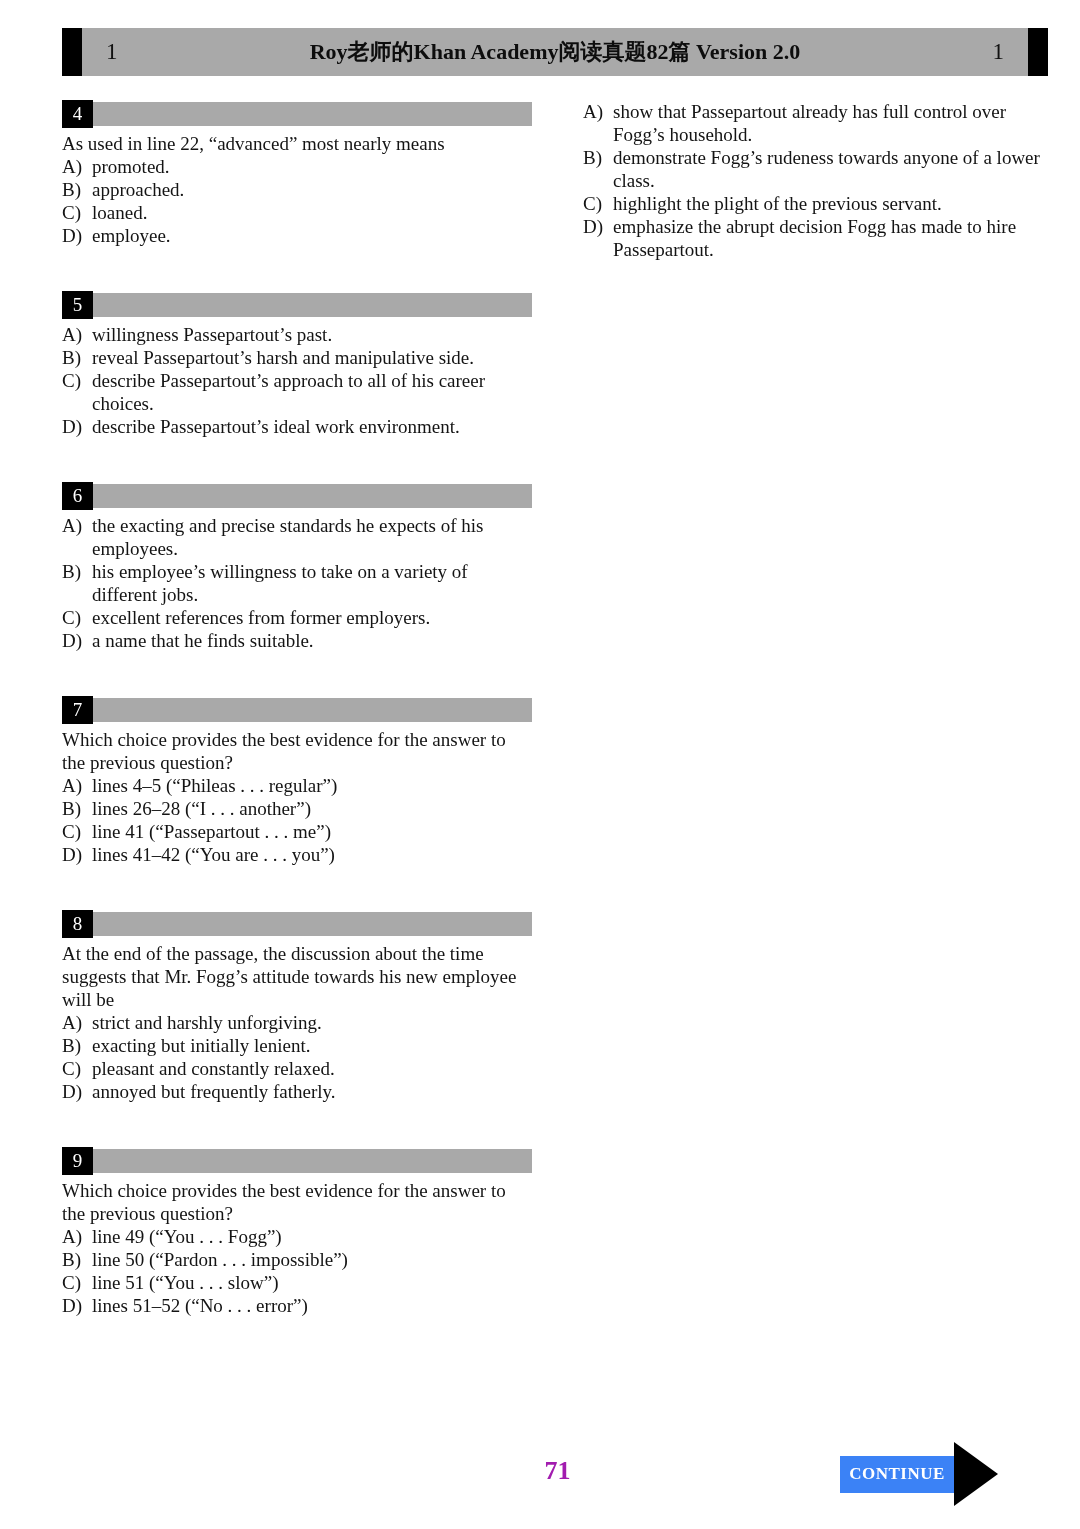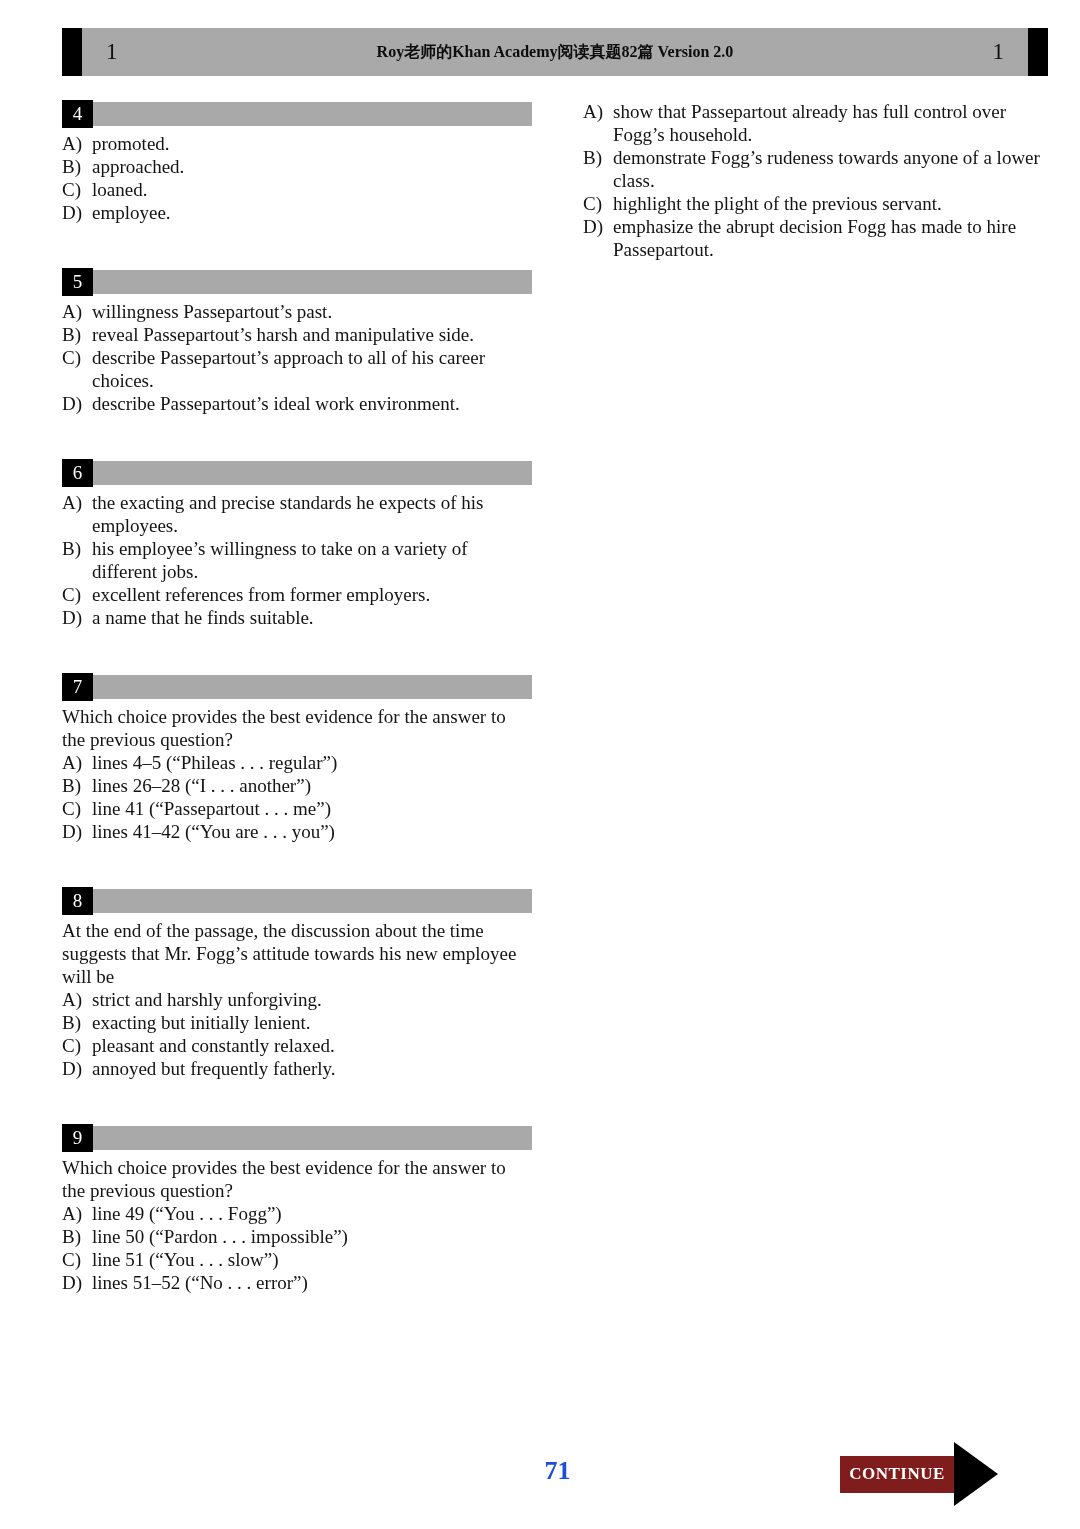--- a/index.html
+++ b/index.html
@@ -34,21 +34,21 @@
   }
   .header-page-num {
     font-size: 23px;
     color: #111111;
     padding: 0 24px;
   }
   .header-title {
     flex: 1;
     text-align: center;
     font-weight: 700;
-    font-size: 16px;
+    font-size: 22px;
     color: #0d0d0d;
     white-space: nowrap;
     overflow: hidden;
   }
 
   
   .columns {
     position: absolute;
     left: 62px;
     top: 100px;
@@ -97,32 +97,32 @@
 
   
   .page-number {
     position: absolute;
     left: 62px;
     top: 1456px;
     width: 991px;
     text-align: center;
     font-weight: 700;
     font-size: 26px;
-    color: #1d4ed8;
+    color: #a21caf;
   }
   .continue {
     position: absolute;
     left: 840px;
     top: 1442px;
     height: 64px;
     display: flex;
     align-items: center;
   }
   .continue-label-box {
-    background: #7f1d1d;
+    background: #3b82f6;
     color: #ffffff;
     width: 114px;
     height: 37px;
     display: flex;
     align-items: center;
     justify-content: center;
     font-weight: 700;
     font-size: 17px;
     letter-spacing: 0.5px;
   }
@@ -149,20 +149,21 @@
 
   <div class="columns">
 
     <div class="col">
 
       <section class="question">
         <div class="q-bar">
           <span class="q-badge">4</span>
           <span class="q-rule"></span>
         </div>
+        <p class="q-stem">As used in line 22, “advanced” most nearly means</p>
         <div class="q-option">
           <span class="opt-letter">A)</span>
           <span class="opt-text">promoted.</span>
         </div>
         <div class="q-option">
           <span class="opt-letter">B)</span>
           <span class="opt-text">approached.</span>
         </div>
         <div class="q-option">
           <span class="opt-letter">C)</span>

